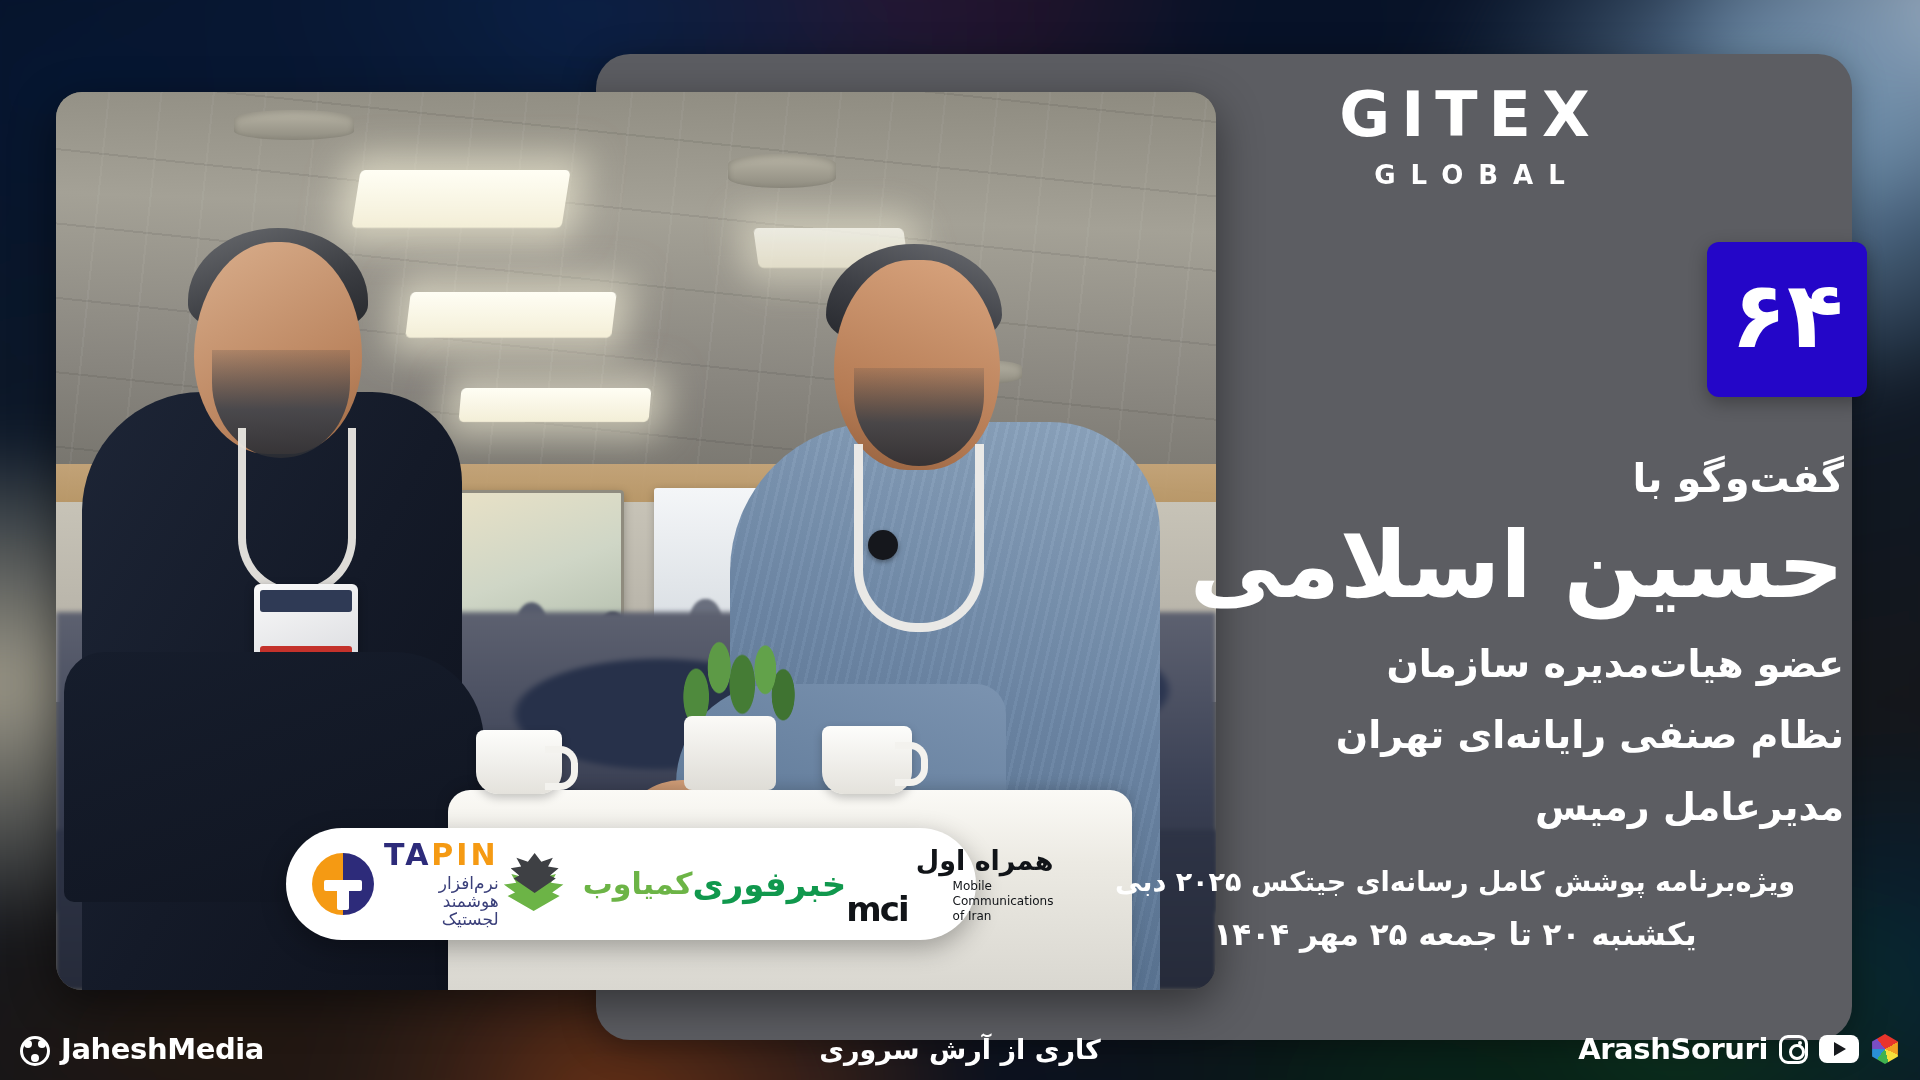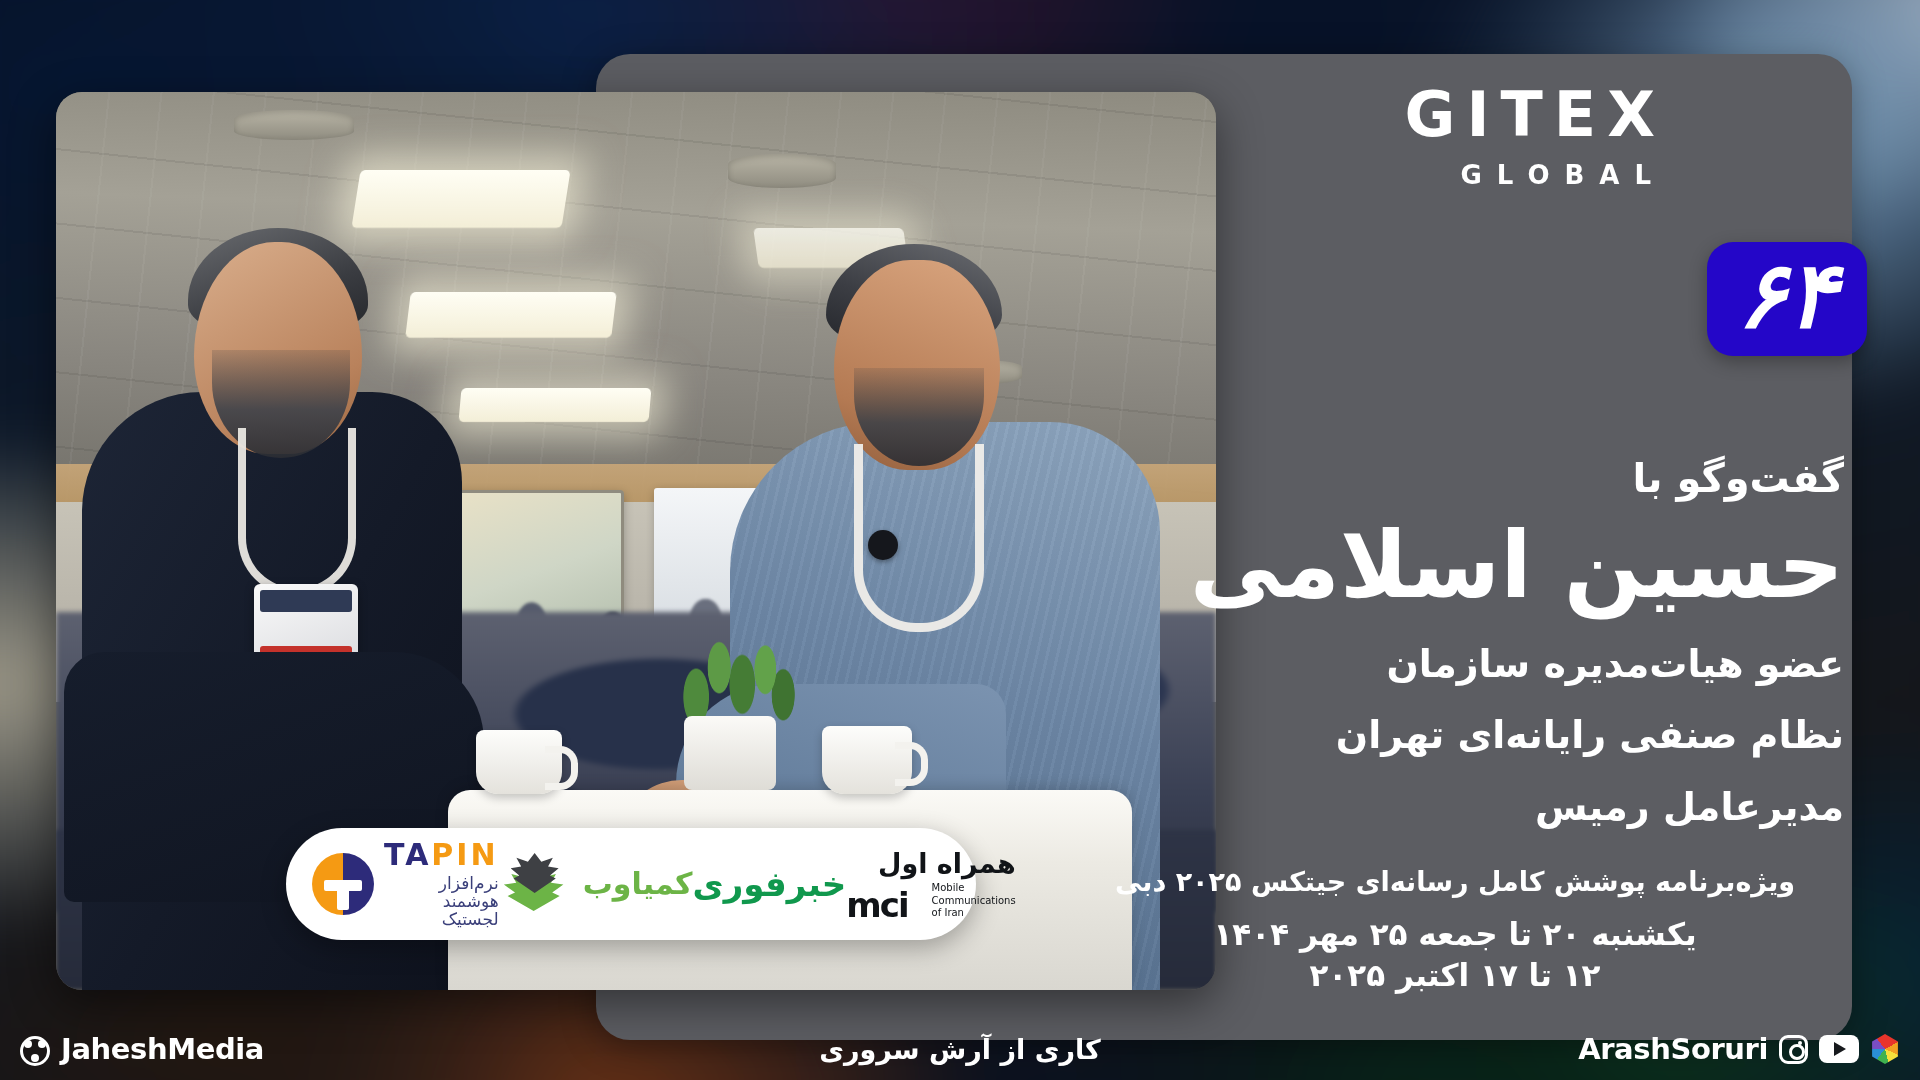--- a/index.html
+++ b/index.html
@@ -326,41 +326,40 @@
     letter-spacing:-1px; line-height:1;
   }
 
   
   .mci { display:flex; flex-direction:column; gap:3px; }
   .mci-top {
     font-size:27px; font-weight:700; color:#111418; direction:rtl; letter-spacing:-.5px;
   }
   .mci-bot { display:flex; align-items:flex-end; gap:24px; }
   .mci-word { font-size:34px; font-weight:700; color:#111418; letter-spacing:-2px; line-height:.85; }
-  .mci-lines { font-size:10px; line-height:1.25; color:#111418; }
+  .mci-lines { font-size:12px; line-height:1.25; color:#111418;margin-left:21px; }
 
   
   #gitex {
-    position:absolute; left:1336px; top:84px; width:330px; text-align:right; z-index:5;
+    position:absolute; left:1305px; top:84px; width:330px; text-align:center; z-index:5;
   }
   .gitex-word {
     color:#fff; font-size:62px; font-weight:700; letter-spacing:11px; line-height:1;
   }
   .gitex-sub {
     color:#fff; font-size:26px; font-weight:600; letter-spacing:15px;
     margin-top:14px; padding-left:14px;
   }
 
   #epbadge {
-    position:absolute; left:1707px; top:242px; width:160px; height:114px;
-    background:#2406c8; border-radius:26px; z-index:5;
+    position:absolute; left:1707px; top:242px; width:160px; height:155px;
+    background:#2406c8; border-radius:12px; z-index:5;
     box-shadow:0 6px 18px rgba(0,0,0,.3);
     display:flex; align-items:center; justify-content:center;
     overflow:hidden;
-    font-style:italic;
   }
   #epbadge span {
     color:#fff; font-size:92px; font-weight:700; direction:rtl;
     transform:translateY(-4px); letter-spacing:-2px;
   }
 
   #rightblock {
     position:absolute; right:76px; top:456px; width:760px;
     direction:rtl; text-align:right; color:#fff; z-index:5;
   }
@@ -547,21 +546,20 @@
     <div class="kicker">گفت‌وگو با</div>
     <div class="bigname">حسین اسلامی</div>
     <div class="role">عضو هیات‌مدیره سازمان</div>
     <div class="role">نظام صنفی رایانه‌ای تهران</div>
     <div class="role">مدیرعامل رمیس</div>
   </div>
 
   <div id="datesblock">
     <div class="d-line1">ویژه‌برنامه پوشش کامل رسانه‌ای جیتکس ۲۰۲۵ دبی</div>
     <div class="d-line2">یکشنبه ۲۰ تا جمعه ۲۵ مهر ۱۴۰۴</div>
-    <div class="d-line3">۱۲ تا ۱۷ اکتبر ۲۰۲۵</div>
   </div>
 
   <div id="bottombar">
 
     <div class="bb-left">
       <div class="reel">
         <div class="rim"></div>
           <div class="h h1"></div>
           <div class="h h2"></div>
           <div class="h h3"></div>

